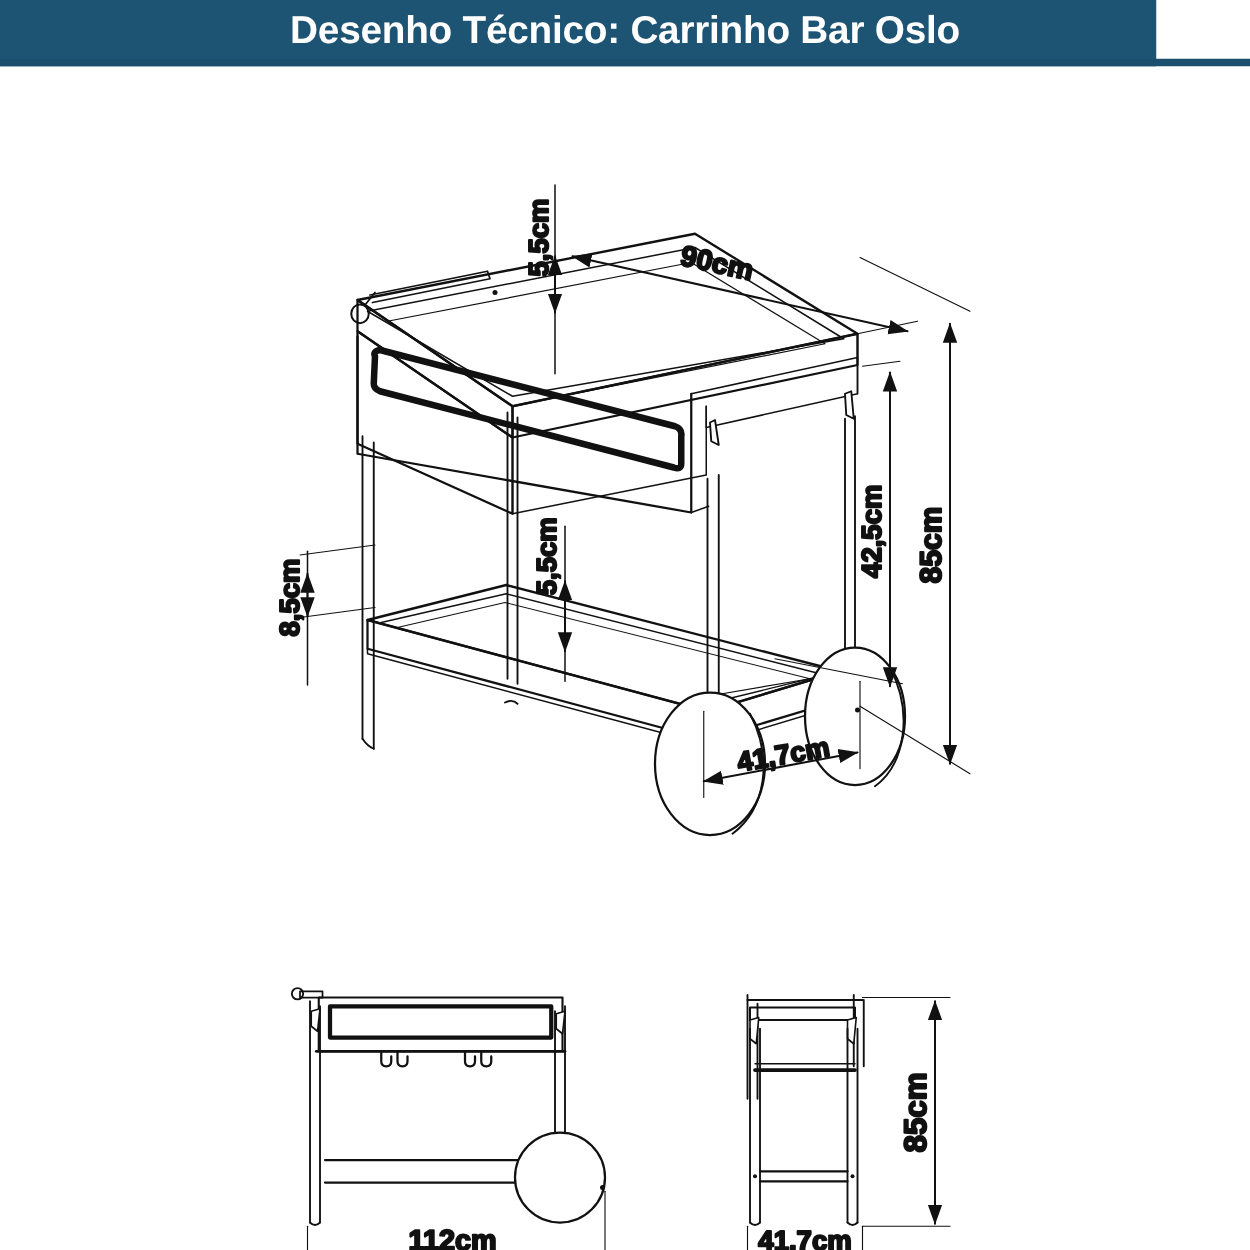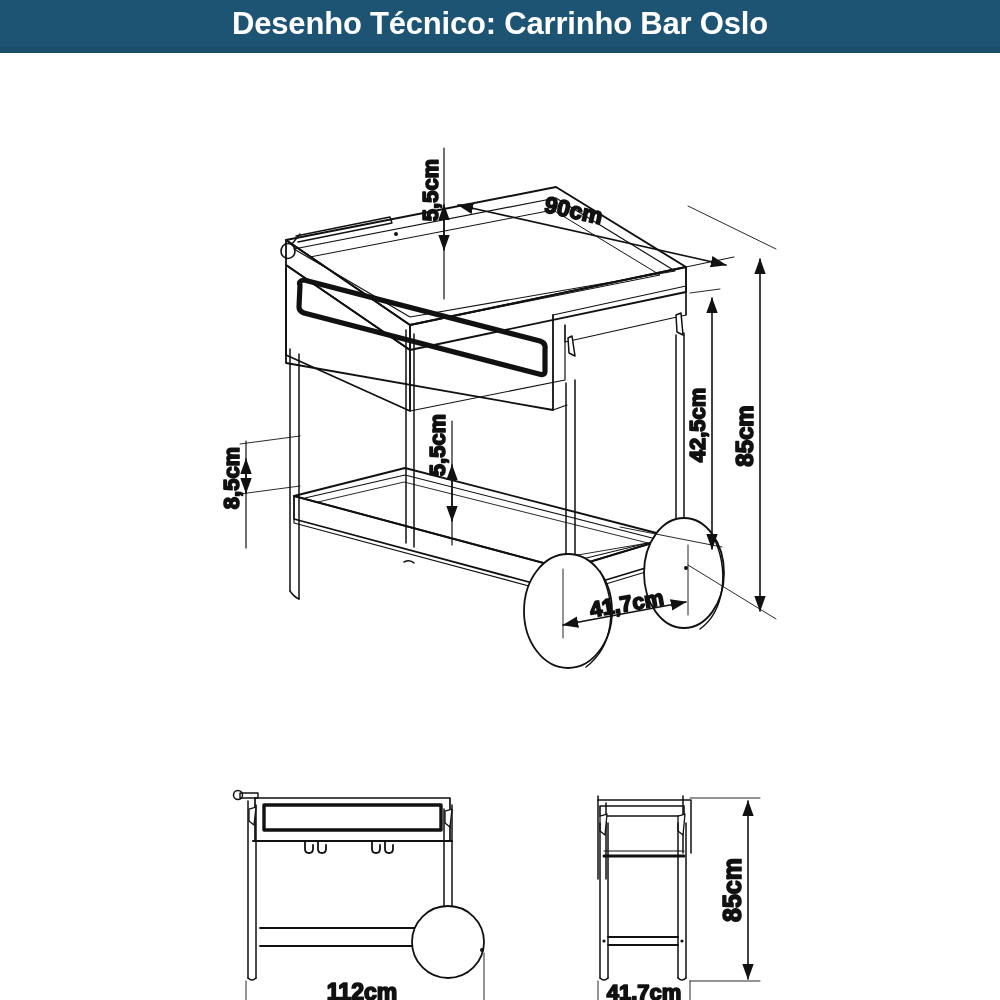--- a/index.html
+++ b/index.html
@@ -18,21 +18,21 @@
   #page {
     position: relative;
     width: 1000px;
     height: 1000px;
     background: #ffffff;
   }
   .header {
     position: absolute;
     left: 0;
     top: 0;
-    width: 1000px;
+    width: 925px;
     height: 53px;
     background: #1d5474;
     box-sizing: border-box;
   }
   .header-underline {
     position: absolute;
     left: 0;
     top: 47px;
     width: 1000px;
     height: 6px;

